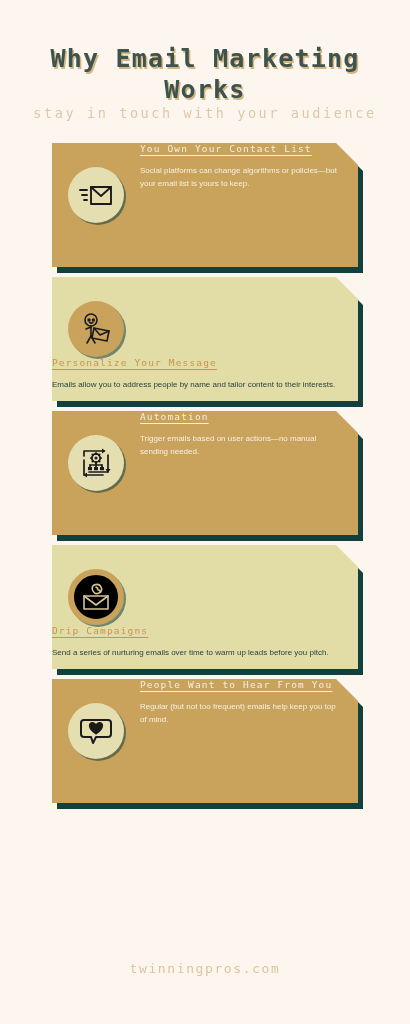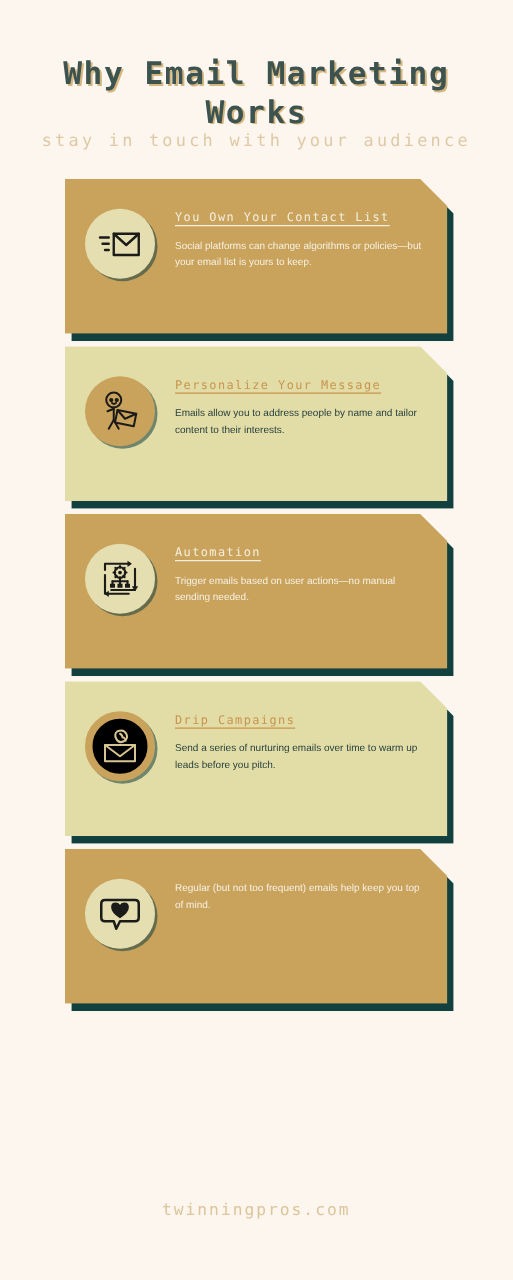--- a/index.html
+++ b/index.html
@@ -80,21 +80,21 @@
     top: 0;
     width: 306px;
     height: 124px;
     -webkit-clip-path: polygon(0 0, calc(100% - 22px) 0, 100% 22px, 100% 100%, 0 100%);
     clip-path: polygon(0 0, calc(100% - 22px) 0, 100% 22px, 100% 100%, 0 100%);
     display: flex;
     align-items: flex-start;
     box-sizing: border-box;
   }
   .card.dark  { background: #c9a25c; }
-  .card.light { background: #e2dca6; }
+  .card.light { background: #e2dca6; flex-direction: column; }
 
   .icon-col {
     width: 88px;
     min-width: 88px;
     padding-top: 24px;
     display: flex;
     justify-content: center;
   }
   .icon-circle {
     width: 56px;
@@ -106,21 +106,20 @@
     box-shadow: 2px 2px 0 rgba(17,64,63,0.55);
     box-sizing: border-box;
   }
   .icon-circle.cream { background: #e4de b0; background: #e4deb0; }
   .icon-circle.gold  { background: #c9a25c; }
   .icon-circle.ring  { background: #000000; border: 6px solid #c9a25c; }
 
   .icon-circle svg { display: block; }
 
   .text-col {
-    padding-top: 26px;
     padding-right: 16px;
     flex: 1;
   }
   .card-title {
     font-family: "DejaVu Sans Mono", monospace;
     font-size: 9.5px;
     letter-spacing: 1.15px;
     text-decoration: underline;
     text-underline-offset: 3px;
     margin: 0 0 11px 0;
@@ -268,20 +267,21 @@
       <div class="card dark">
         <div class="icon-col">
           <div class="icon-circle cream">
             <svg width="36" height="32" viewBox="0 0 36 32" fill="none" stroke="#1b1b1a" stroke-width="2" stroke-linecap="round" stroke-linejoin="round">
               <path d="M6 5 L30 5 q3 0 3 3 L33 19 q0 3 -3 3 L18 22 L15 28 L13 22 L6 22 q-3 0 -3 -3 L3 8 q0 -3 3 -3 Z"></path>
               <path d="M18 19 q-6.5 -4.5 -6.5 -8.3 q0 -3.2 3 -3.2 q2.3 0 3.5 2.4 q1.2 -2.4 3.5 -2.4 q3 0 3 3.2 q0 3.8 -6.5 8.3 Z" fill="#1b1b1a" stroke="#1b1b1a" stroke-width="1.2"></path>
             </svg>
           </div>
         </div>
         <div class="text-col">
+          <p class="card-title">People Want to Hear From You</p>
           <p class="card-body">Regular (but not too frequent) emails help keep you top of mind.</p>
         </div>
       </div>
     </div>
 
   </div>
 
   <div class="footer">twinningpros.com</div>
 
 </div>

